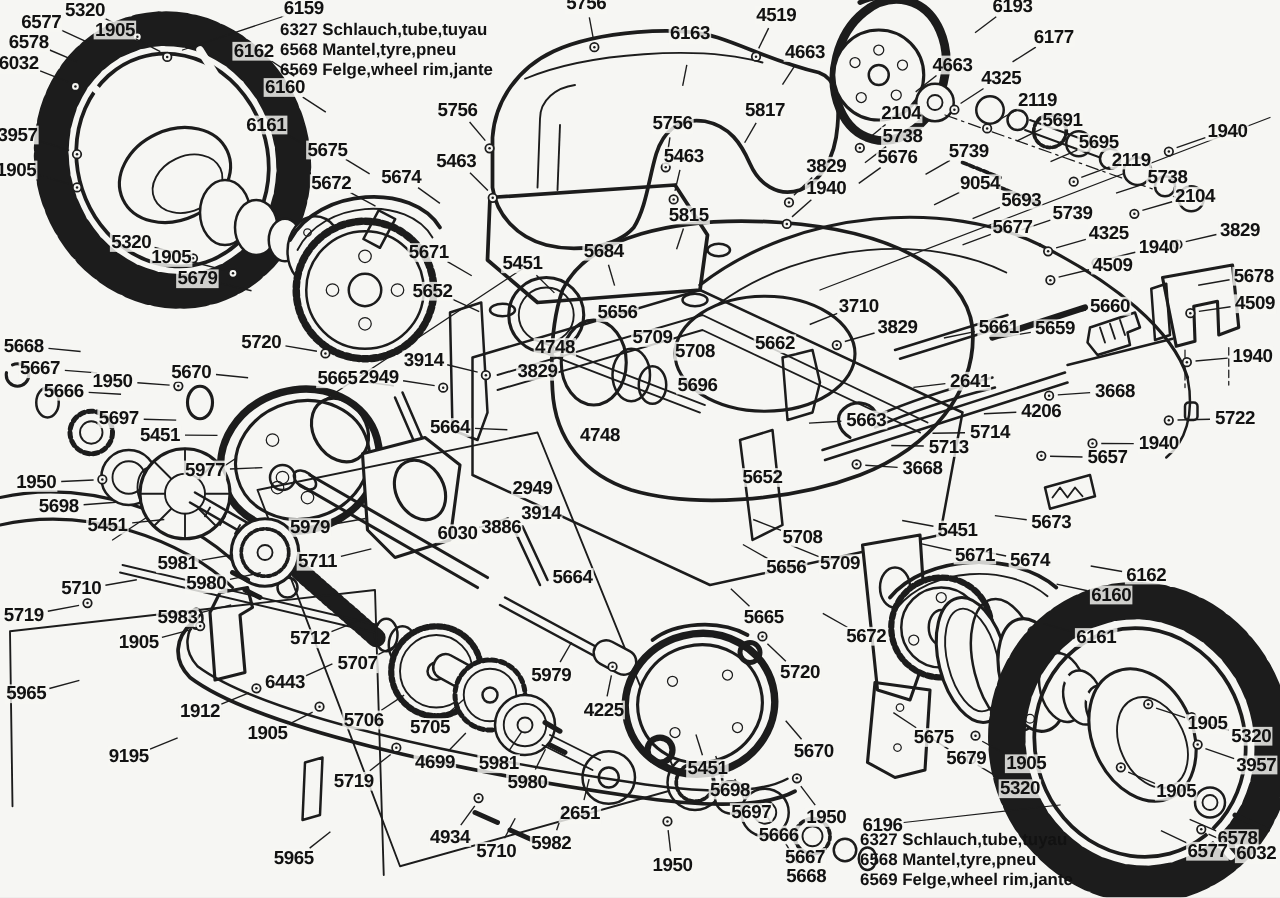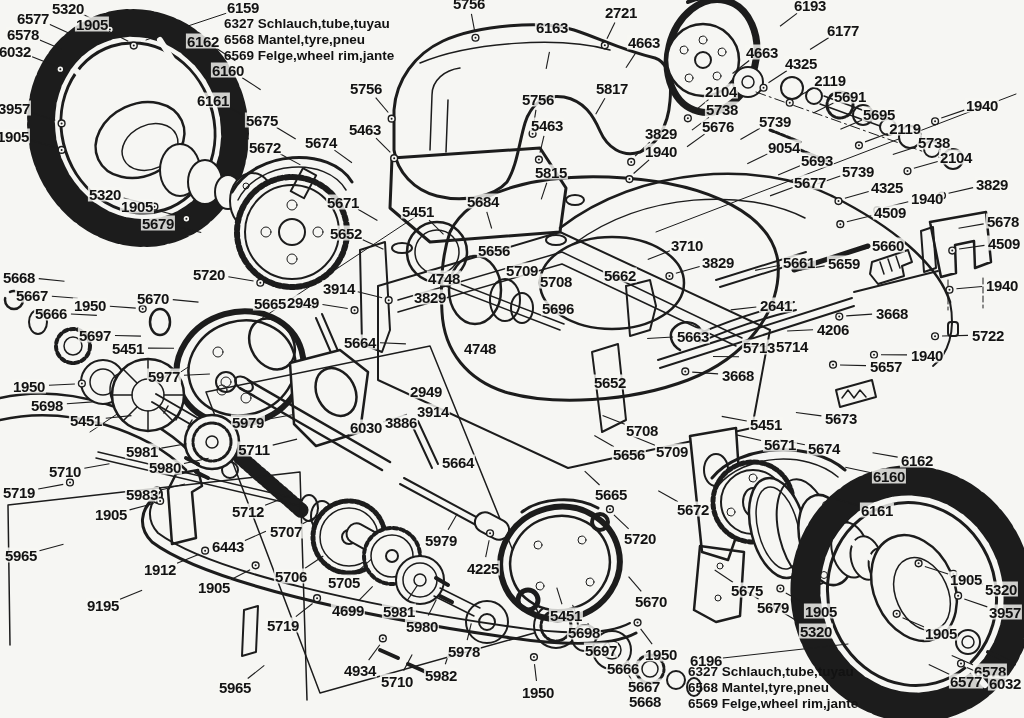--- a/index.html
+++ b/index.html
@@ -668,21 +668,21 @@
       <div class="plabel" style="left: 538px; top: 99px;">5756</div>
       <div class="plabel" style="left: 547px; top: 125px;">5463</div>
       <div class="plabel" style="left: 321px; top: 142px;">5674</div>
       <div class="plabel" style="left: 343px; top: 202px;">5671</div>
       <div class="plabel" style="left: 418px; top: 211px;">5451</div>
       <div class="plabel" style="left: 483px; top: 201px;">5684</div>
       <div class="plabel" style="left: 551px; top: 172px;">5815</div>
       <div class="plabel" style="left: 612px; top: 88px;">5817</div>
       <div class="plabel" style="left: 661px; top: 133px;">3829</div>
       <div class="plabel" style="left: 661px; top: 151px;">1940</div>
-      <div class="plabel" style="left: 621px; top: 12px;">2721</div>
+      <div class="plabel" style="left: 621px; top: 12px;">4519</div>
       <div class="plabel" style="left: 644px; top: 42px;">4663</div>
       <div class="plabel" style="left: 762px; top: 52px;">4663</div>
       <div class="plabel" style="left: 810px; top: 5px;">6193</div>
       <div class="plabel" style="left: 843px; top: 30px;">6177</div>
       <div class="plabel" style="left: 721px; top: 91px;">2104</div>
       <div class="plabel" style="left: 722px; top: 109px;">5738</div>
       <div class="plabel" style="left: 718px; top: 126px;">5676</div>
       <div class="plabel" style="left: 775px; top: 121px;">5739</div>
       <div class="plabel" style="left: 801px; top: 63px;">4325</div>
       <div class="plabel" style="left: 830px; top: 80px;">2119</div>
@@ -706,21 +706,21 @@
       <div class="plabel" style="left: 687px; top: 245px;">3710</div>
       <div class="plabel" style="left: 718px; top: 262px;">3829</div>
       <div class="plabel" style="left: 799px; top: 262px;">5661</div>
       <div class="plabel" style="left: 844px; top: 263px;">5659</div>
       <div class="plabel" style="left: 888px; top: 245px;">5660</div>
       <div class="plabel" style="left: 776px; top: 305px;">2641</div>
       <div class="plabel" style="left: 892px; top: 313px;">3668</div>
       <div class="plabel" style="left: 833px; top: 329px; text-align: right;">4206</div>
       <div class="plabel" style="left: 792px; top: 346px;">5714</div>
       <div class="plabel" style="left: 693px; top: 336px;">5663</div>
-      <div class="plabel" style="left: 759px; top: 347px; text-align: right;">5713</div>
+      <div class="plabel" style="left: 759px; top: 358px; text-align: right;">5713</div>
       <div class="plabel" style="left: 738px; top: 375px;">3668</div>
       <div class="plabel" style="left: 988px; top: 335px;">5722</div>
       <div class="plabel" style="left: 927px; top: 355px;">1940</div>
       <div class="plabel" style="left: 886px; top: 366px;">5657</div>
       <div class="plabel" style="left: 841px; top: 418px;">5673</div>
       <div class="plabel" style="left: 766px; top: 424px;">5451</div>
       <div class="plabel" style="left: 780px; top: 444px;">5671</div>
       <div class="plabel" style="left: 824px; top: 448px;">5674</div>
       <div class="plabel" style="left: 917px; top: 460px;">6162</div>
       <div class="plabel" style="left: 889px; top: 476px;">6160</div>
@@ -779,21 +779,21 @@
       <div class="plabel" style="left: 111px; top: 514px;">1905</div>
       <div class="plabel" style="left: 160px; top: 569px;">1912</div>
       <div class="plabel" style="left: 103px; top: 605px;">9195</div>
       <div class="plabel" style="left: 214px; top: 587px;">1905</div>
       <div class="plabel" style="left: 283px; top: 625px;">5719</div>
       <div class="plabel" style="left: 235px; top: 687px;">5965</div>
       <div class="plabel" style="left: 441px; top: 540px;">5979</div>
       <div class="plabel" style="left: 483px; top: 568px;">4225</div>
       <div class="plabel" style="left: 399px; top: 611px;">5981</div>
       <div class="plabel" style="left: 422px; top: 626px;">5980</div>
-      <div class="plabel" style="left: 464px; top: 651px;">5978</div>
+      <div class="plabel" style="left: 464px; top: 651px;">2651</div>
       <div class="plabel" style="left: 441px; top: 675px;">5982</div>
       <div class="plabel" style="left: 360px; top: 670px;">4934</div>
       <div class="plabel" style="left: 397px; top: 681px;">5710</div>
       <div class="plabel" style="left: 566px; top: 615px;">5451</div>
       <div class="plabel" style="left: 584px; top: 632px;">5698</div>
       <div class="plabel" style="left: 601px; top: 650px;">5697</div>
       <div class="plabel" style="left: 623px; top: 668px;">5666</div>
       <div class="plabel" style="left: 538px; top: 692px;">1950</div>
       <div class="plabel" style="left: 661px; top: 654px;">1950</div>
       <div class="plabel" style="left: 644px; top: 686px;">5667</div>

